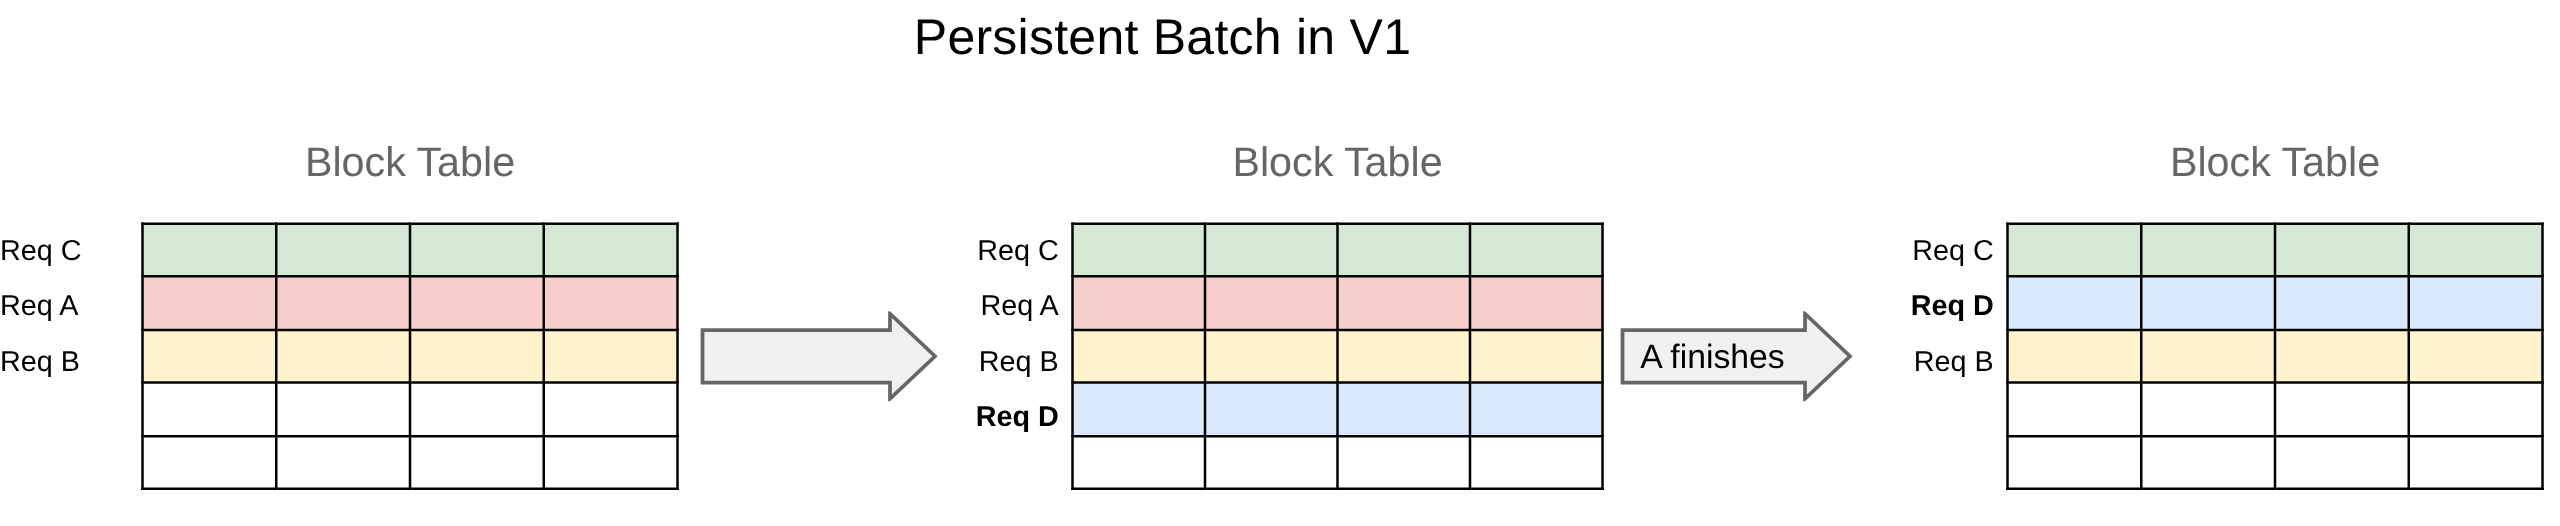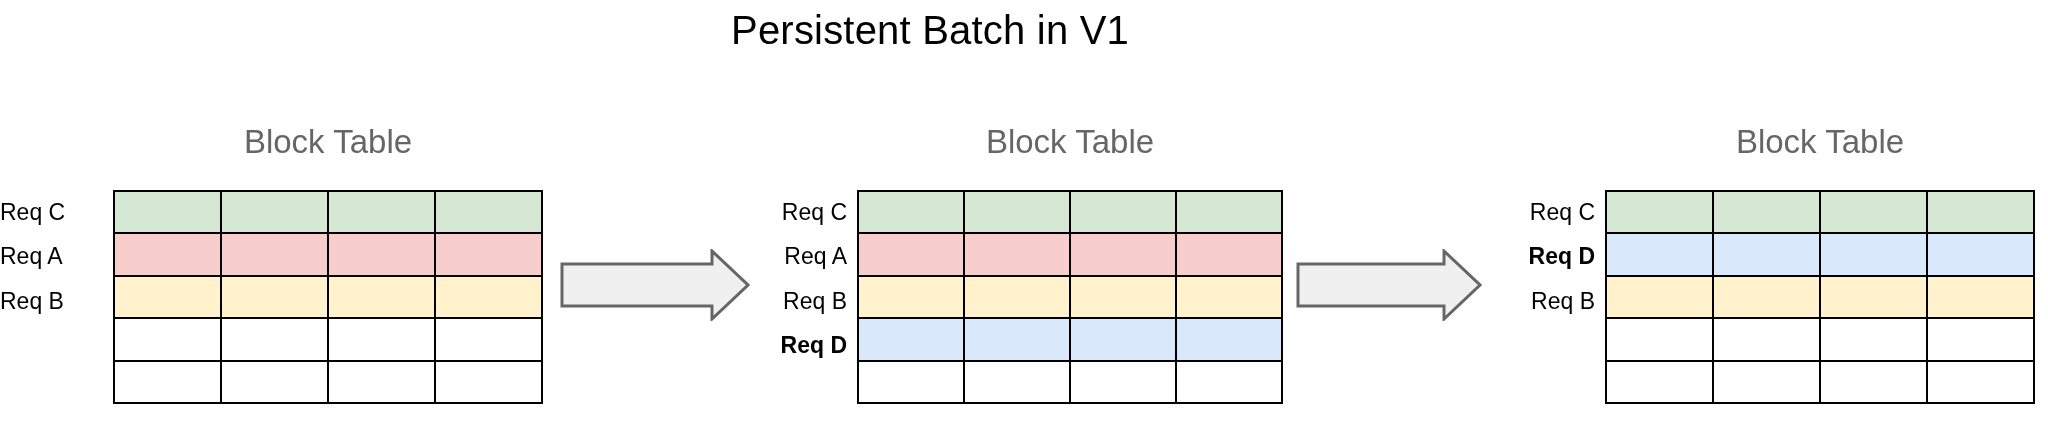--- a/index.html
+++ b/index.html
@@ -26,21 +26,21 @@
     font-size: 40px;
     line-height: 48px;
     color: #000000;
     font-weight: 400;
     letter-spacing: 0.2px;
   }
 
   
   .panel {
     position: absolute;
-    top: 12px;
+    top: 0;
     height: 363px;
   }
   #panel-1 { left: 0px;    width: 560px; }
   #panel-2 { left: 744px;  width: 560px; }
   #panel-3 { left: 1490px; width: 558px; }
 
   .panel-heading {
     position: absolute;
     top: 110px;
     font-size: 33px;
@@ -219,20 +219,21 @@
         <td style="background: rgb(255, 255, 255);"></td>
       </tr>
     </tbody>
   </table>
 </div>
 
 <div class="transition" id="arrow-2">
   <svg width="186" height="72" viewBox="0 0 186 72">
     <polygon points="2,15 148,15 148,2 184,36 148,70 148,57 2,57" fill="#f0f0f0" stroke="#666666" stroke-width="3" stroke-linejoin="miter"></polygon>
   </svg>
+  <div class="transition-label">A finishes</div>
 </div>
 
 <div class="panel" id="panel-3">
   <div class="panel-heading" style="color: rgb(102, 102, 102);">Block Table</div>
   <div class="row-labels">
     <div class="row-label">Req C</div>
     <div class="row-label bold">Req D</div>
     <div class="row-label">Req B</div>
     <div class="row-label blank"></div>
     <div class="row-label blank"></div>

